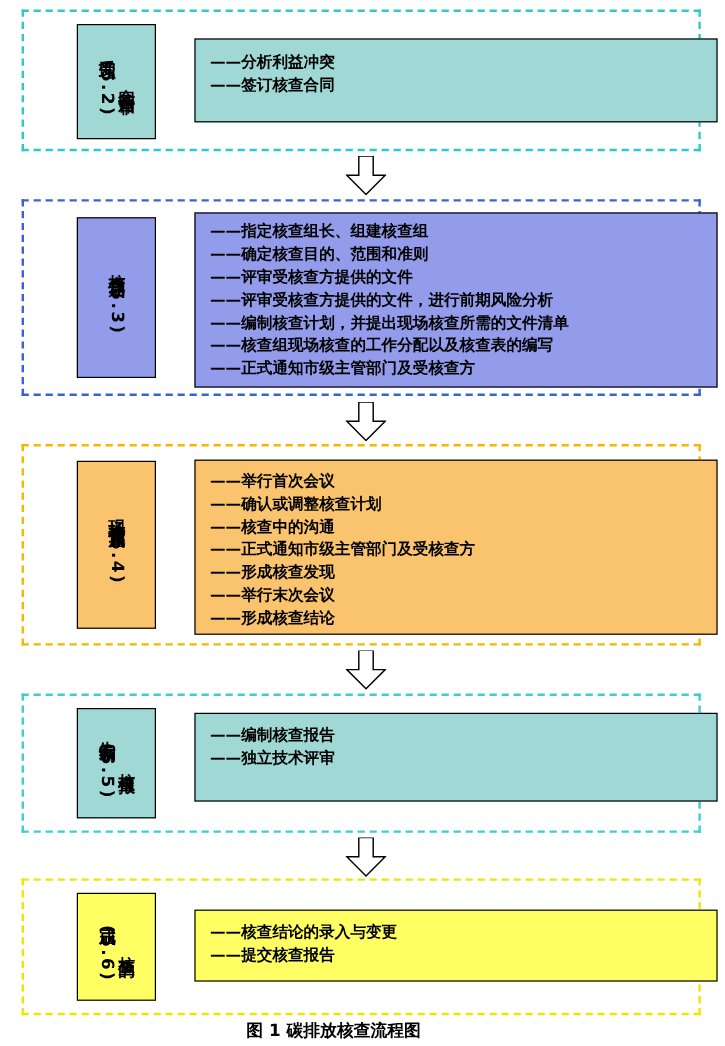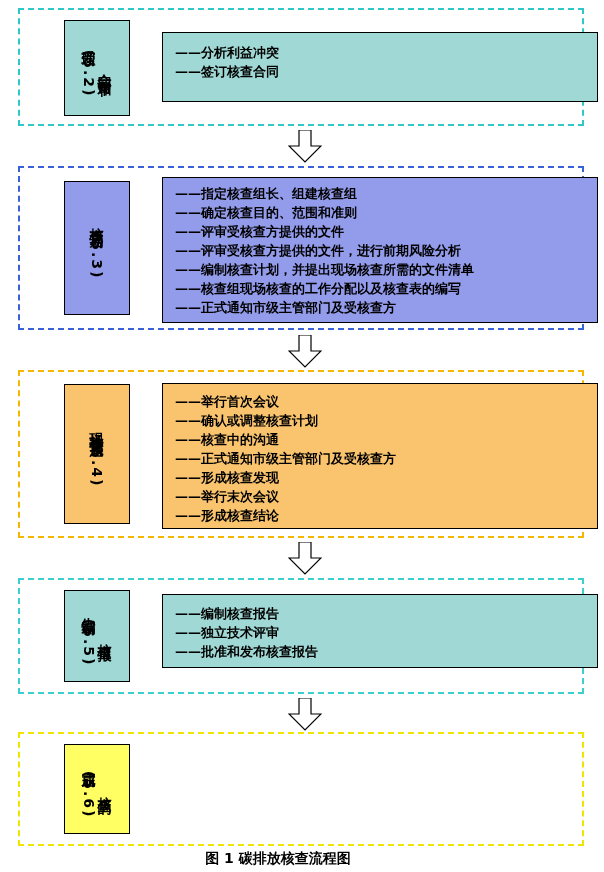--- a/index.html
+++ b/index.html
@@ -143,34 +143,37 @@
   <div class="stage s4" style="--fill: #9FD8D4; --border: #3BCFCF;">
     <div class="labelbox">
       <div class="vtext">
         <span class="vline">核查报</span>
         <span class="vline">告编制 (5.5)</span>
       </div>
     </div>
     <div class="contentbox">
       <div class="item">——编制核查报告</div>
       <div class="item">——独立技术评审</div>
-      <div class="item">——批准和发布核查报告</div>
     </div>
   </div>
 
   <div class="arrow a4">
     <svg width="34" height="33" viewBox="0 0 34 33">
       <path d="M11 0 H23 V16 H33 L17 32 L1 16 H11 Z" fill="#ffffff" stroke="#000000" stroke-width="1.2"></path>
     </svg>
   </div>
 
   <div class="stage s5" style="--fill: #FFFF63; --border: #EFE600;">
     <div class="labelbox">
       <div class="vtext">
         <span class="vline">核查的</span>
         <span class="vline">完成 (5.6)</span>
       </div>
     </div>
+    <div class="contentbox">
+      <div class="item">——核查结论的录入与变更</div>
+      <div class="item">——提交核查报告</div>
+    </div>
   </div>
 
   <div class="caption">图 1 碳排放核查流程图</div>
 
 </div>
 
 </body></html>

